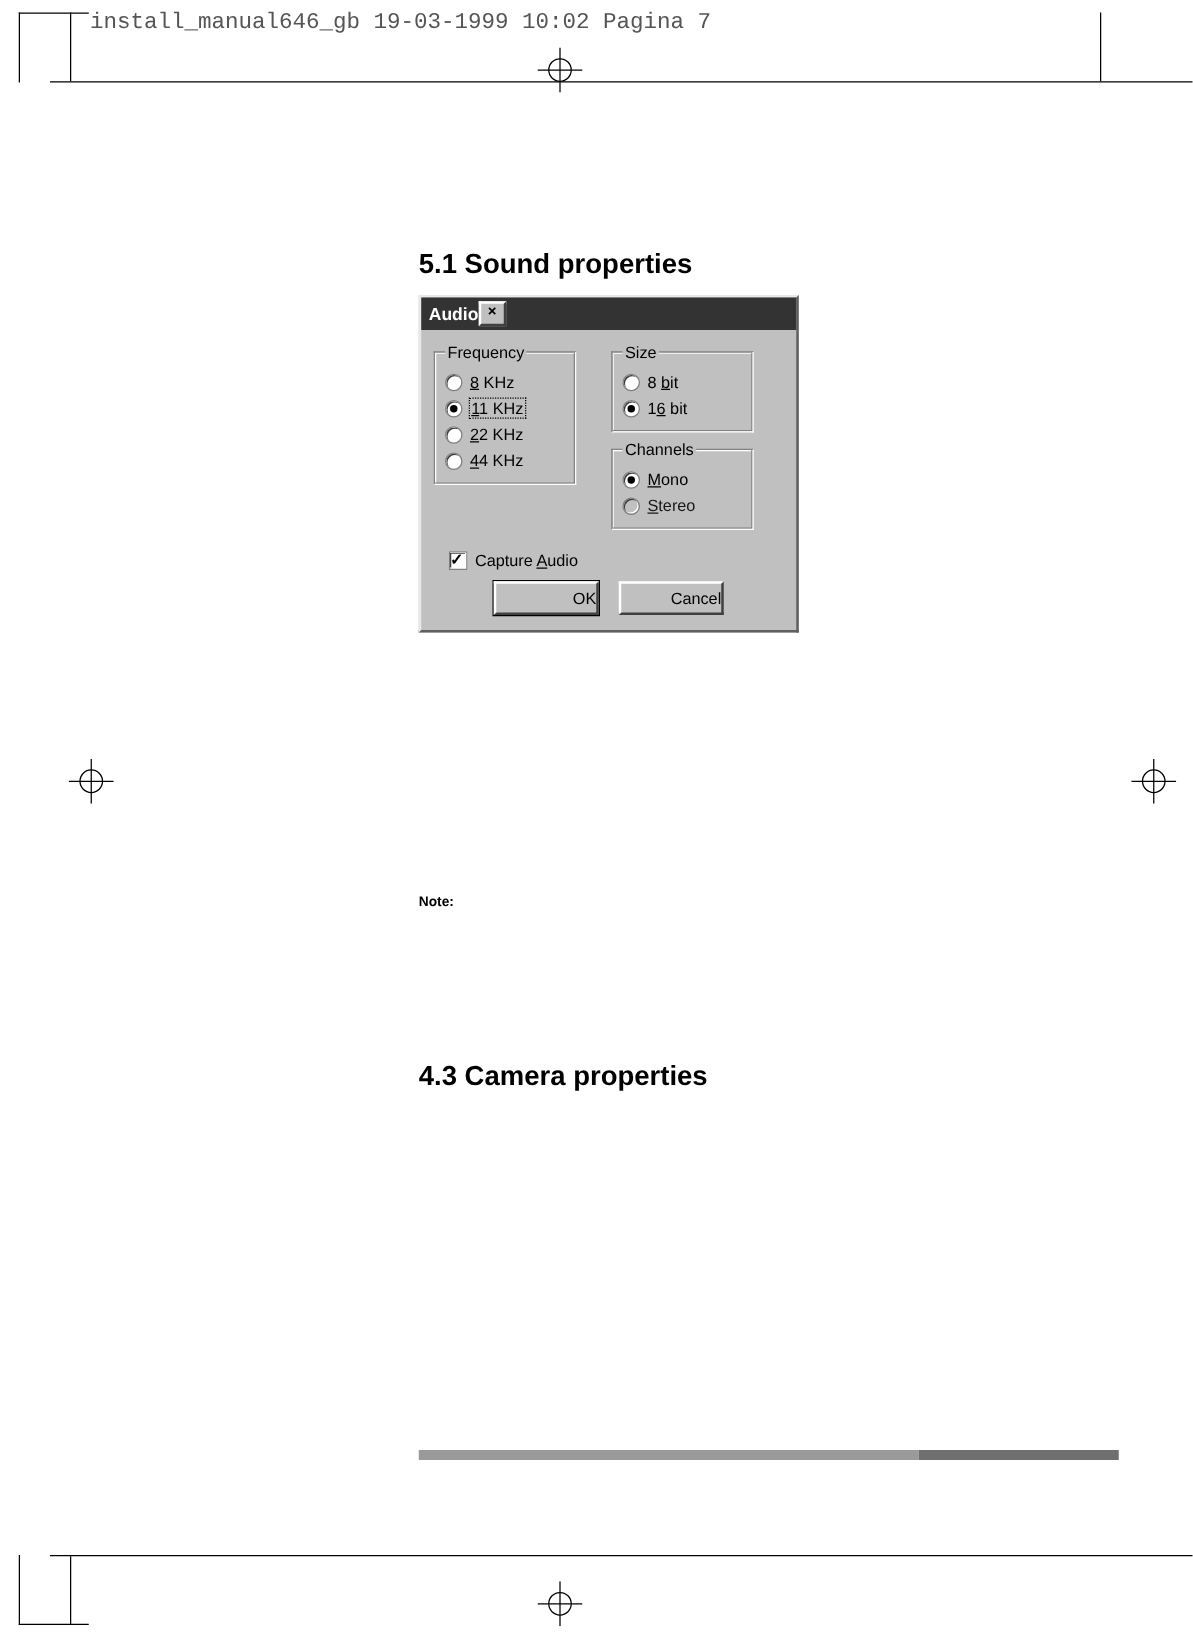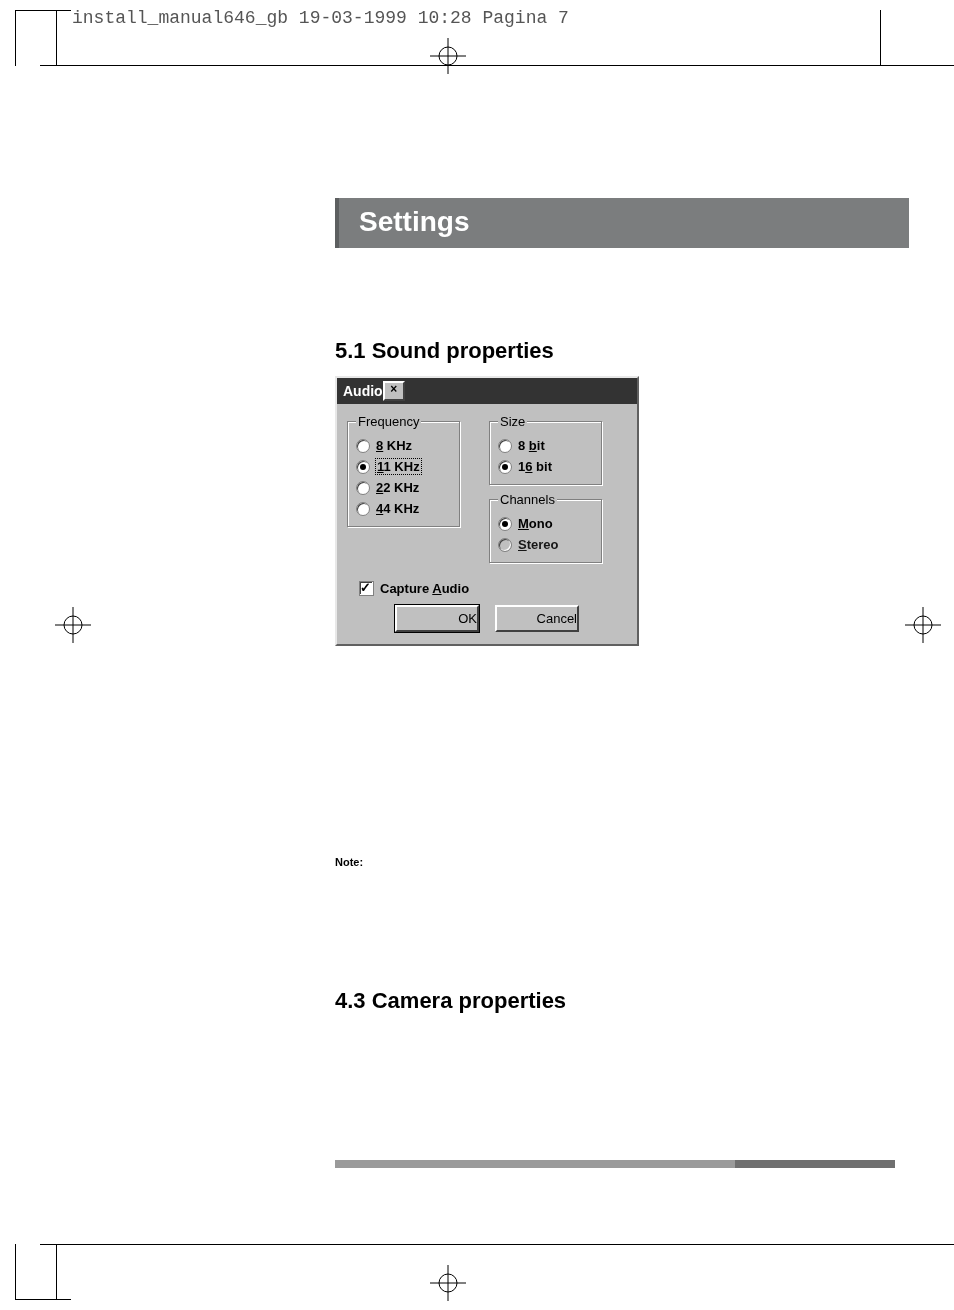--- a/index.html
+++ b/index.html
@@ -67,21 +67,21 @@
     border:1px solid #808080;
     border-right-color:#fff; border-bottom-color:#fff;
     box-shadow: inset -1px -1px 0 #808080, inset 1px 1px 0 #fff;
     padding:6px 8px 8px 8px;
     margin:0 16px 6px 0;
   }
   fieldset.win legend { padding:0 2px; color:#000; background:#c0c0c0; font-size:13px; }
   .cols { display:flex; gap:12px; }
   .col-left { width:130px; }
   .col-right { width:130px; }
-  .radio-row, .check-row { display:flex; align-items:center; gap:6px; padding:3px 0; color:#000; font-size:13px;font-weight:bold; }
+  .radio-row, .check-row { display:flex; align-items:center; gap:6px; padding:3px 0; color:#000; font-size:13px; }
   .radio-outer {
     width:12px; height:12px; border-radius:50%;
     background:#fff;
     border:1px solid #808080;
     box-shadow: inset -1px -1px 0 #fff, inset 1px 1px 0 #404040;
     position:relative;
     flex:0 0 auto;
   }
   .radio-outer.checked:after {
     content:""; position:absolute; left:3px; top:3px; width:6px; height:6px; border-radius:50%; background:#000;
@@ -141,24 +141,23 @@
     </svg>
 </div>
 <div class="reg-bottom reg-mark">
   <svg width="36" height="36">
       <circle cx="18" cy="18" r="9" fill="none" stroke="#000"></circle>
       <line x1="0" y1="18" x2="36" y2="18" stroke="#000"></line>
       <line x1="18" y1="0" x2="18" y2="36" stroke="#000"></line>
     </svg>
 </div>
 
-<div class="header-text">install_manual646_gb  19-03-1999 10:28  Pagina 7</div>
+<div class="header-text">install_manual646_gb  19-03-1999 10:02  Pagina 7</div>
 
 <div class="content">
-  <div class="banner">Settings</div>
 
   <div class="section-title">5.1 Sound properties</div>
 
   <div class="win-dialog">
     <div class="title-bar">
       <span>Audio</span>
       <span class="close-btn">×</span>
     </div>
     <div class="dialog-body">
       <div class="cols">

